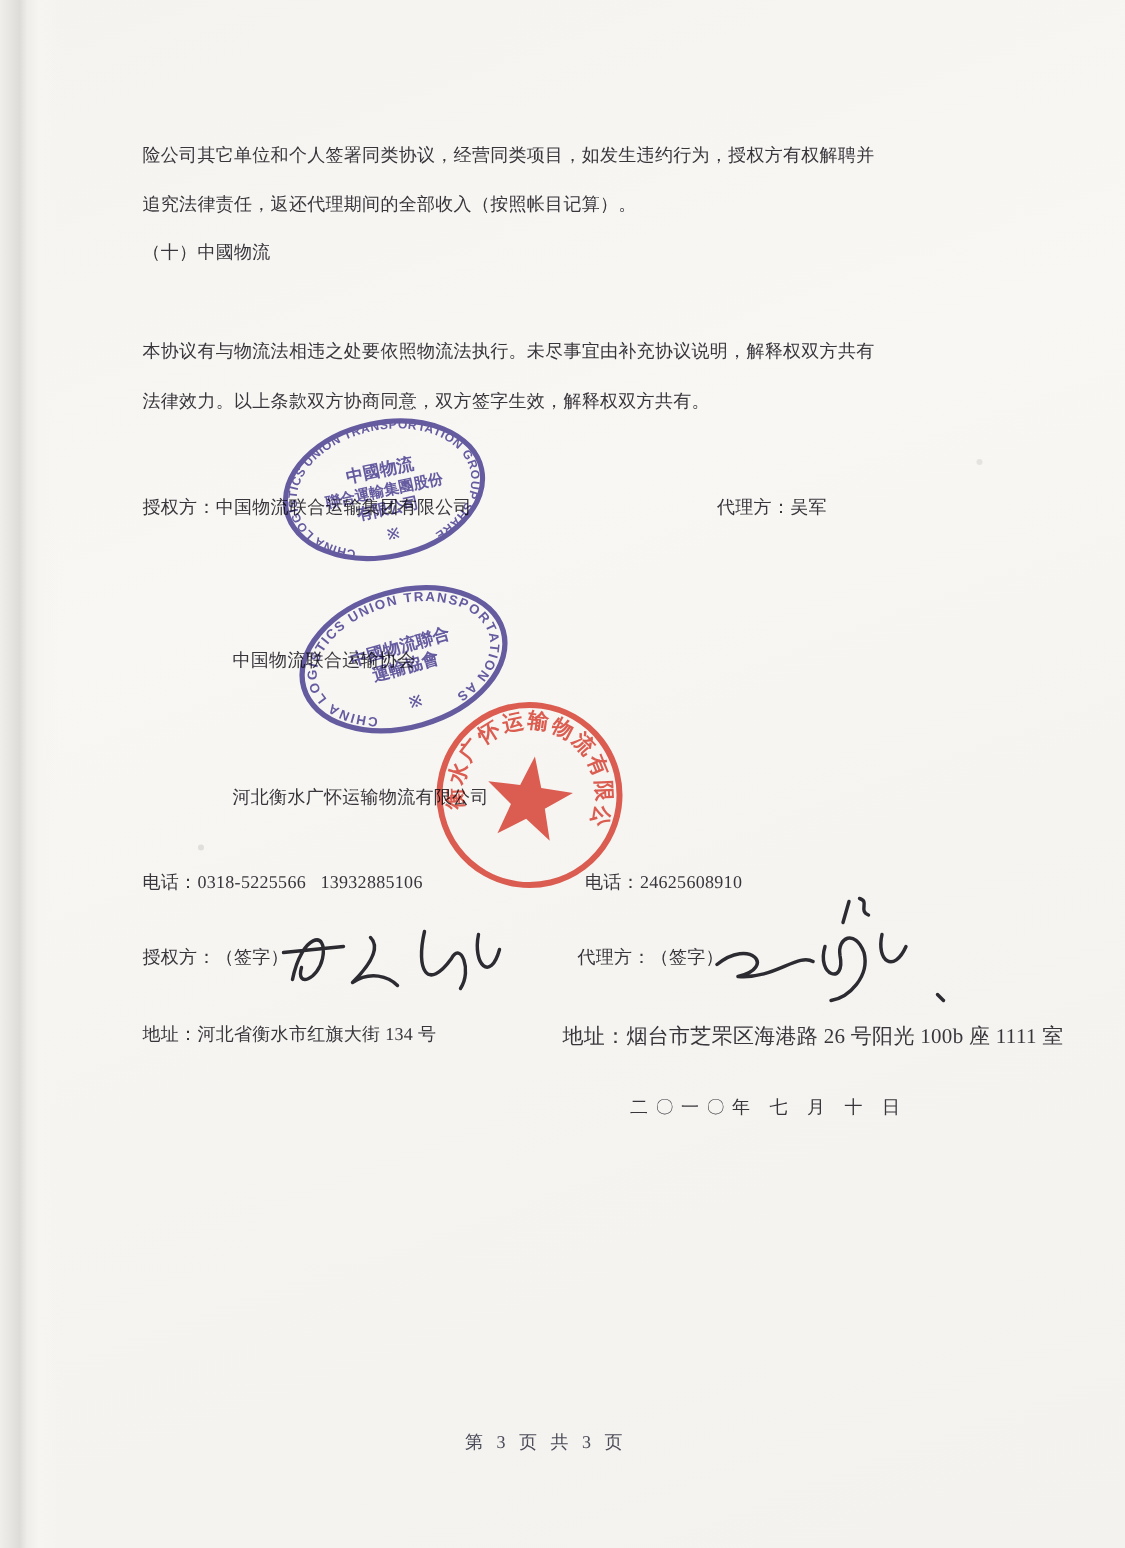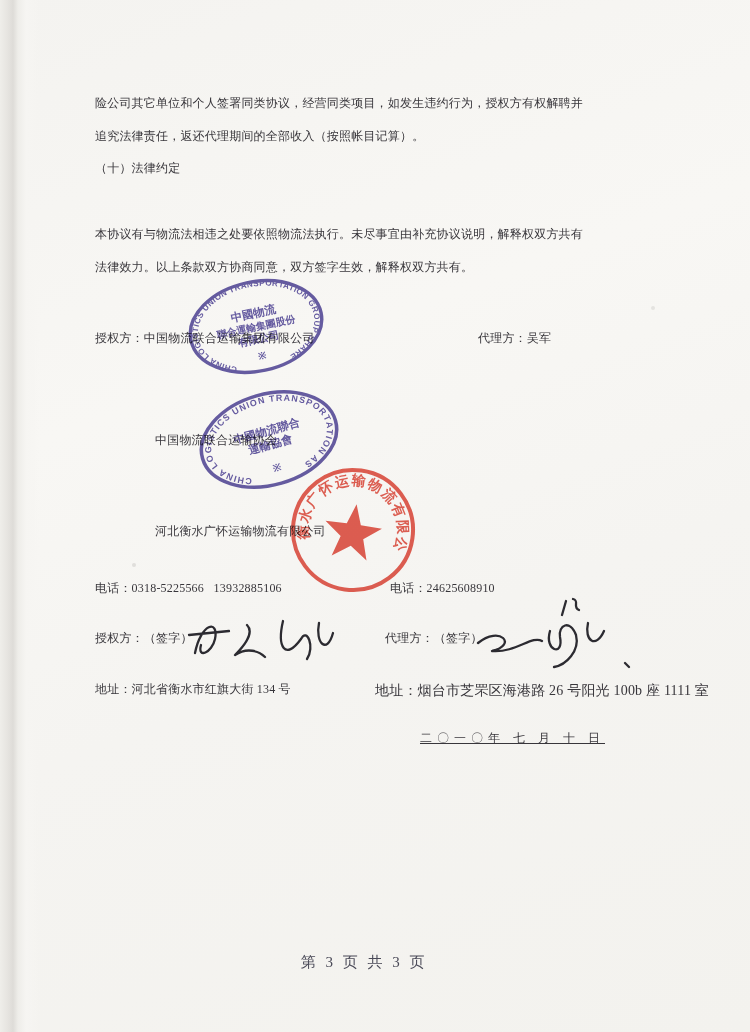--- a/index.html
+++ b/index.html
@@ -13,44 +13,44 @@
     font-family:"Liberation Serif", serif;
   }
   .line{
     position:absolute;
     white-space:pre;
     font-size:12px;
     letter-spacing:0.2px;
     color:#38363b;
   }
   .small{font-size:14px;}
-  .date-line{letter-spacing:5px;text-decoration:underline;}
+  .date-line{letter-spacing:5px;}
   .footer-line{
     position:absolute;left:0;top:953px;width:728px;
-    text-align:center;font-size:15px;letter-spacing:3px;color:#4a4a58;
+    text-align:center;font-size:12px;letter-spacing:3px;color:#4a4a58;
   }
   .stamp{position:absolute;mix-blend-mode:multiply;opacity:.92;}
   .stamp svg{display:block;width:100%;height:100%;}
   .arc-en{font-family:"Liberation Sans", sans-serif;font-weight:bold;font-size:8.5px;letter-spacing:0.45px;fill:#5b50a0;}
   .arc-en-a{font-family:"Liberation Sans", sans-serif;font-weight:bold;font-size:9px;letter-spacing:1.1px;fill:#5b50a0;}
   .cn-seal{font-weight:bold;fill:#5b50a0;text-anchor:middle;font-family:"Liberation Serif", serif;}
   .red-arc{font-weight:bold;font-size:14px;letter-spacing:1.6px;fill:#e04a3c;font-family:"Liberation Serif", serif;}
   .sig{position:absolute;}
   .sig svg{display:block;width:100%;height:100%;}
   .sig path{stroke:#2c2b31;stroke-width:2.3;fill:none;stroke-linecap:round;stroke-linejoin:round;}
   .speck{position:absolute;width:4px;height:4px;border-radius:50%;background:#c9c8c4;}
 </style>
 </head>
 <body>
 
 <div class="scan">
 
   <div class="line" style="left:95px;top:95px">险公司其它单位和个人签署同类协议，经营同类项目，如发生违约行为，授权方有权解聘并</div>
   <div class="line" style="left:95px;top:128px">追究法律责任，返还代理期间的全部收入（按照帐目记算）。</div>
-  <div class="line" style="left:95px;top:160px">（十）法律约定</div>
+  <div class="line" style="left:95px;top:160px">（十）中國物流</div>
   <div class="line" style="left:95px;top:226px">本协议有与物流法相违之处要依照物流法执行。未尽事宜由补充协议说明，解释权双方共有</div>
   <div class="line" style="left:95px;top:259px">法律效力。以上条款双方协商同意，双方签字生效，解释权双方共有。</div>
 
   <div class="line" style="left:95px;top:330px">授权方：中国物流联合运输集团有限公司</div>
   <div class="line" style="left:478px;top:330px">代理方：吴军</div>
   <div class="line" style="left:155px;top:432px">中国物流联合运输协会</div>
   <div class="line" style="left:155px;top:523px">河北衡水广怀运输物流有限公司</div>
   <div class="line" style="left:95px;top:580px">电话：0318-5225566   13932885106</div>
   <div class="line" style="left:390px;top:580px">电话：24625608910</div>
   <div class="line" style="left:95px;top:630px">授权方：（签字）</div>

